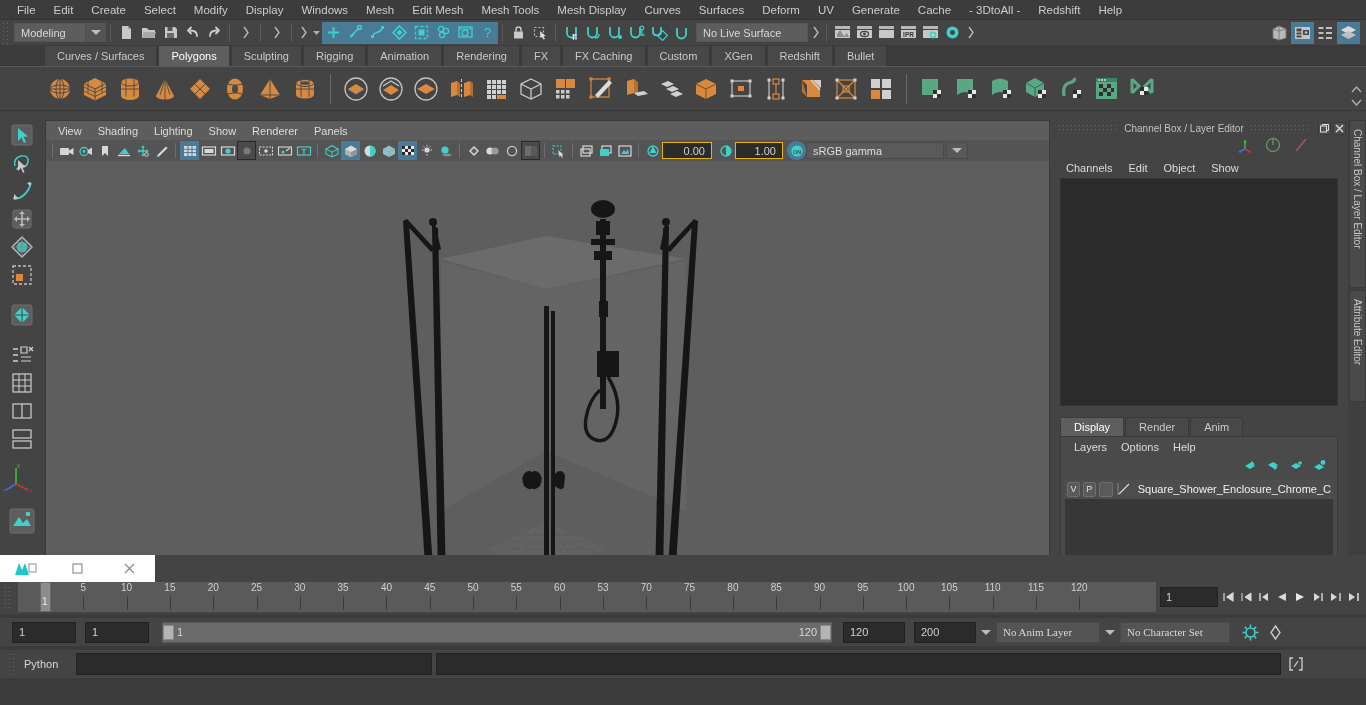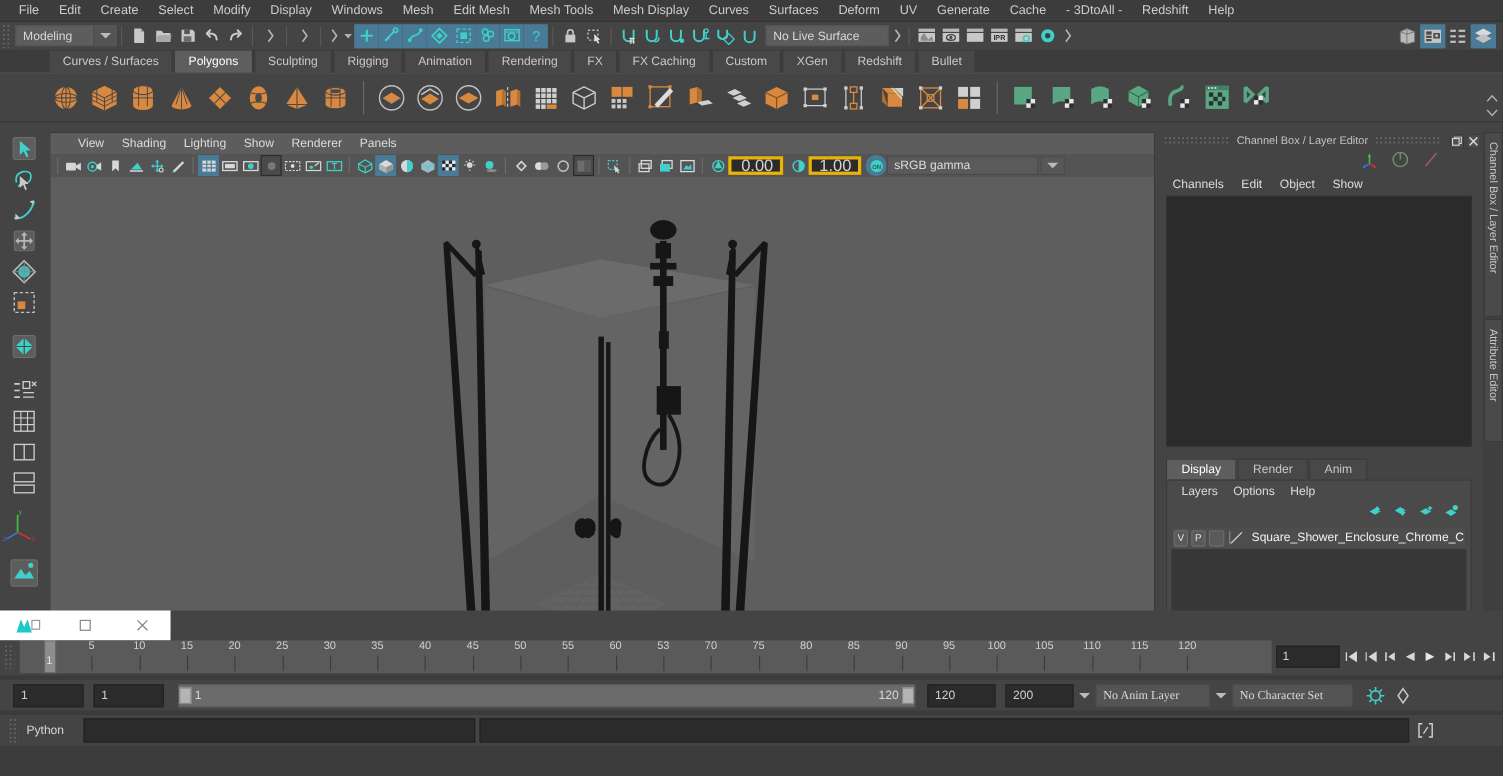--- a/index.html
+++ b/index.html
@@ -87,34 +87,34 @@
   }
   .tbx { width: 32px; height: 32px; display: flex; align-items: center; justify-content: center; cursor: default; }
   .tbxsep { width: 28px; height: 1px; background: #5d5d5d; margin: 5px 0; }
 
   
   .viewpanel {
     position: absolute; left: 45px; top: 120px; width: 1005px; height: 458px;
     background: #5d5d5d; border: 1px solid #3a3a3a;
     display: flex; flex-direction: column;
   }
-  .viewmenu { height: 19px; display: flex; align-items: center; padding-left: 17px; background: #5d5d5d; }
+  .viewmenu { height: 19px; display: flex; align-items: center; padding-left: 4px; background: #5d5d5d; }
   .viewmenu .vi { font-size: 11px; color: #dcdcdc; padding: 1px 8px; cursor: default; }
   .viewbar {
     height: 21px; background: #545454; display: flex; align-items: center;
     padding-left: 2px; gap: 0;
   }
   .vbtn { width: 19px; height: 19px; display: flex; align-items: center; justify-content: center; flex: 0 0 19px; cursor: default; }
   .vbtn.on { background: #4a7b96; }
   .vbtn.frame { border: 1px solid #2a2a2a; background: #4a4a4a; }
   .vsep { width: 1px; height: 15px; background: #6d6d6d; margin: 0 4px; }
   .numfield {
     height: 17px; min-width: 48px; background: #2b2b2b; color: #d0d0d0;
-    font-size: 15px; display: flex; align-items: center; justify-content: flex-end;
-    padding-right: 6px; border: 3px solid #eab308; cursor: text;
+    font-size: 11px; display: flex; align-items: center; justify-content: flex-end;
+    padding-right: 6px; border: 1px solid #eab308; cursor: text;
   }
   .colorcombo {
     height: 17px; width: 138px; background: #5a5a5a; border: 1px solid #4a4a4a;
     display: flex; align-items: center; font-size: 11px; color: #ddd; padding-left: 6px;
   }
   .colorcombo-arrow {
     height: 17px; width: 22px; background: #575757; border: 1px solid #4a4a4a;
     display: flex; align-items: center; justify-content: center; margin-left: 2px;
   }
   .viewport {

